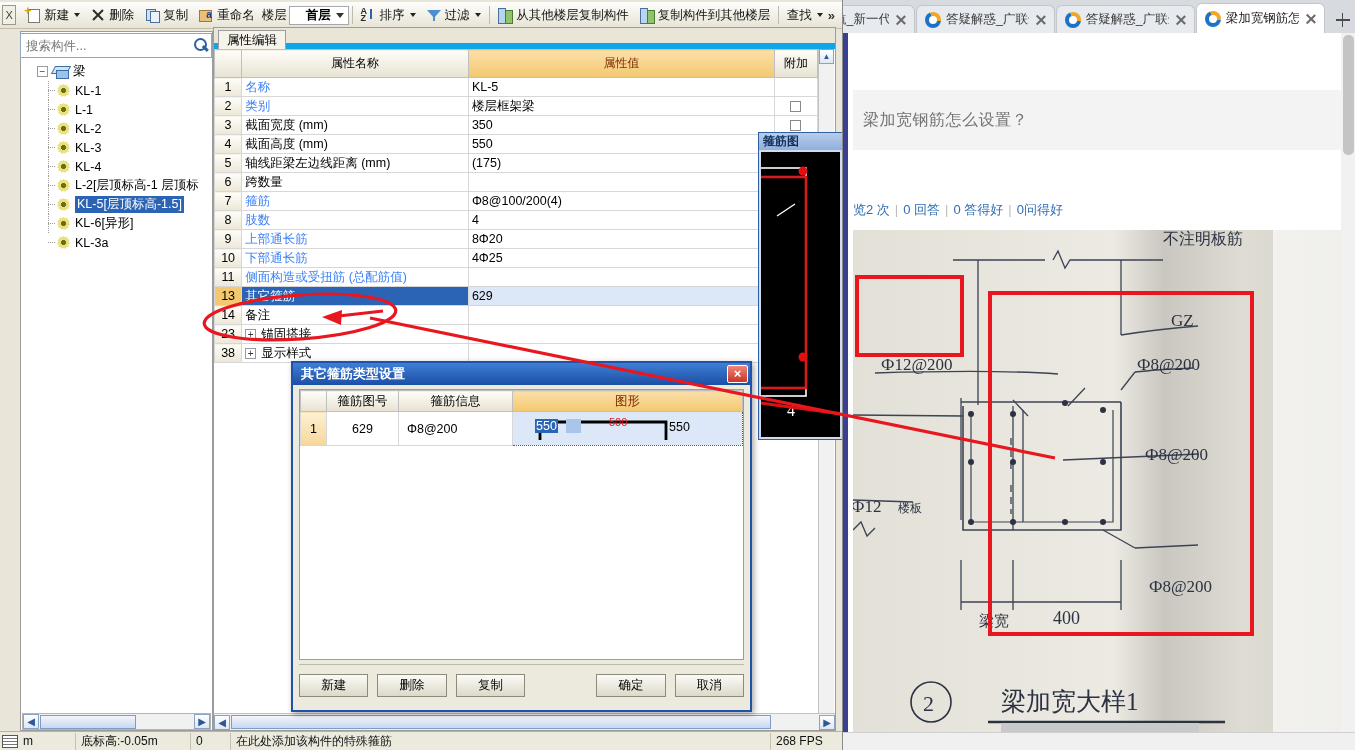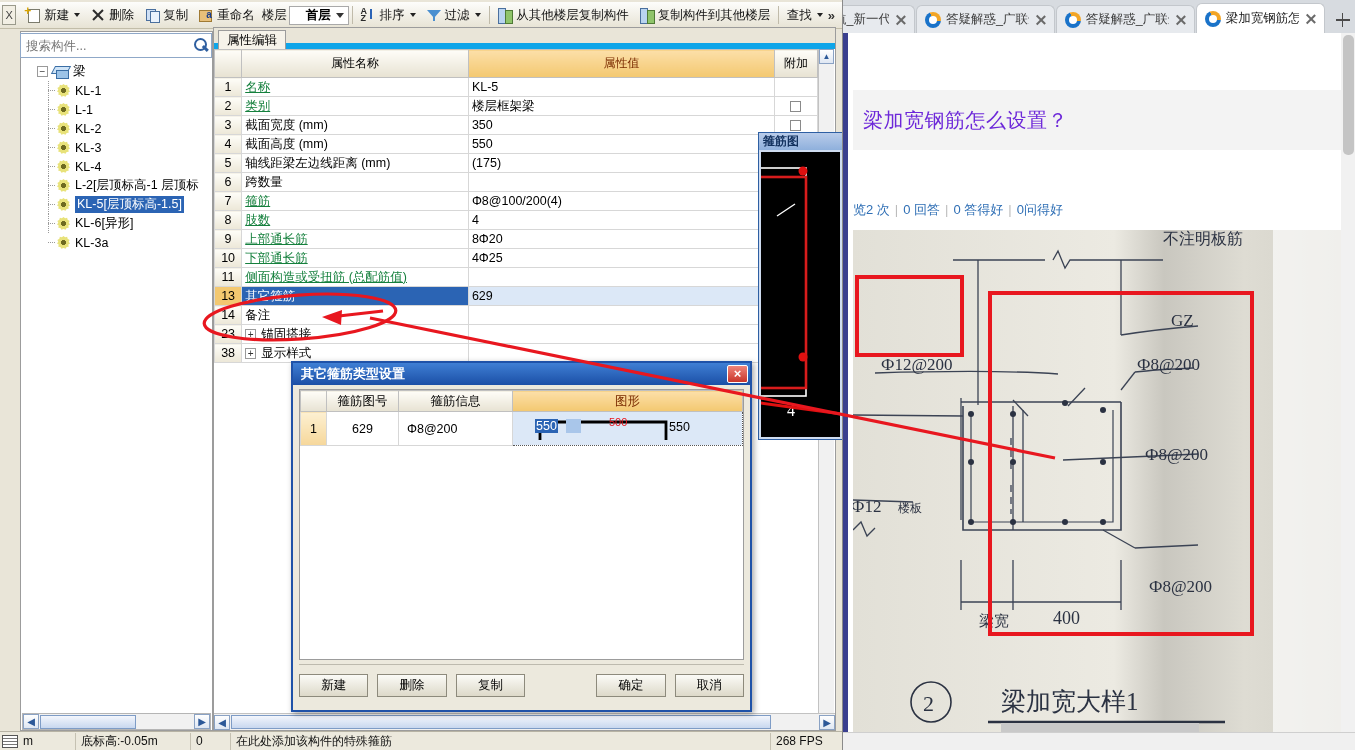--- a/index.html
+++ b/index.html
@@ -163,21 +163,21 @@
     color: #000;
   }
   table.props th.val { background: linear-gradient(#fcdfa8,#f3c870); color: #7a2b00; }
   table.props td {
     height: 19px; font-size: 12.5px; border: 1px solid #d7d7d7;
     padding: 0 3px; color: #000; overflow: hidden; white-space: nowrap;
   }
   td.rn { width: 24px; text-align: center; background: linear-gradient(#fefdf8,#ece7d7);
           color: #111; border-right: 1px solid #c0c0c0; }
   td.nm { width: 200px; }
-  td.nm.blue { color: #15803d; text-decoration: underline; }
+  td.nm.blue { color: #3b82f6; }
   td.vl { width: 270px; background: #fff; }
   td.at { width: 38px; text-align: center; background: #fff; }
   tr.selrow td.nm { background: #2b64b4; color: #fff; }
   tr.selrow td.rn { background: #f3c870; }
   tr.selrow td.vl { background: #dce8f7; }
   .chk { display:inline-block; width:11px; height:11px; border:1px solid #8a8a8a; background:#fff; vertical-align:middle;}
   .plus-box { display:inline-block; width:11px; height:11px; border:1px solid #9a9a9a; background:#fff;
     text-align:center; line-height:9px; font-size:10px; color:#333; margin-right:5px; vertical-align:middle;}
   td.grp { color: #4a4a4a; }
   .grid-vscroll {
@@ -279,21 +279,21 @@
   .xbtn::before, .xbtn::after { content:""; position:absolute; left:6px; top:1px; width:1.5px; height:12px; background:#6a6a6a;}
   .xbtn::before { transform: rotate(45deg); }
   .xbtn::after { transform: rotate(-45deg); }
   .newtab { width: 26px; height: 26px; position: relative; margin-left: 4px; }
   .newtab::before { content:""; position:absolute; left:12px; top:6px; width:1.6px; height:14px; background:#4a4a4a;}
   .newtab::after  { content:""; position:absolute; left:6px; top:12px; width:14px; height:1.6px; background:#4a4a4a;}
   .page-area { position:absolute; left:0; top:33px; width:512px; height:717px; background:#fff; overflow:hidden;}
   .page-leftbar { position:absolute; left:0; top:0; width:5px; height:717px; background:#3a3f8f; }
   .q-head { position:absolute; left:10px; top:57px; width:500px; height:60px; background:#f3f3f3;
             display:flex; align-items:center; }
-  .q-title { font-size: 20px; color: #6d28d9; padding-left: 10px; letter-spacing: .5px;}
+  .q-title { font-size: 16px; color: #737373; padding-left: 10px; letter-spacing: .5px;}
   .q-meta { position:absolute; left:10px; top:168px; font-size: 13px; color: #2f6fb5; }
   .q-meta .sepv { color:#bbb; padding: 0 5px; }
   .q-img { position:absolute; left:10px; top:197px; width:502px; height:510px;
            background:#d7d4cb; overflow:hidden; }
   .page-vscroll { position:absolute; right:0; top:0; width:14px; height:717px; background:#f1f1f1; }
   .page-vthumb { position:absolute; right:1px; top:2px; width:11px; height:120px; background:#c4c4c4; border-radius:5px;}
   .taskbar-strip { position:absolute; left:0; bottom:0; width:512px; height:18px; background:#f0f0f0; border-top:1px solid #cfcfcf;}
   .tb-hbar { position:absolute; left:158px; bottom:18px; width:198px; height:9px; background:#c9c9c9;}
 
   

